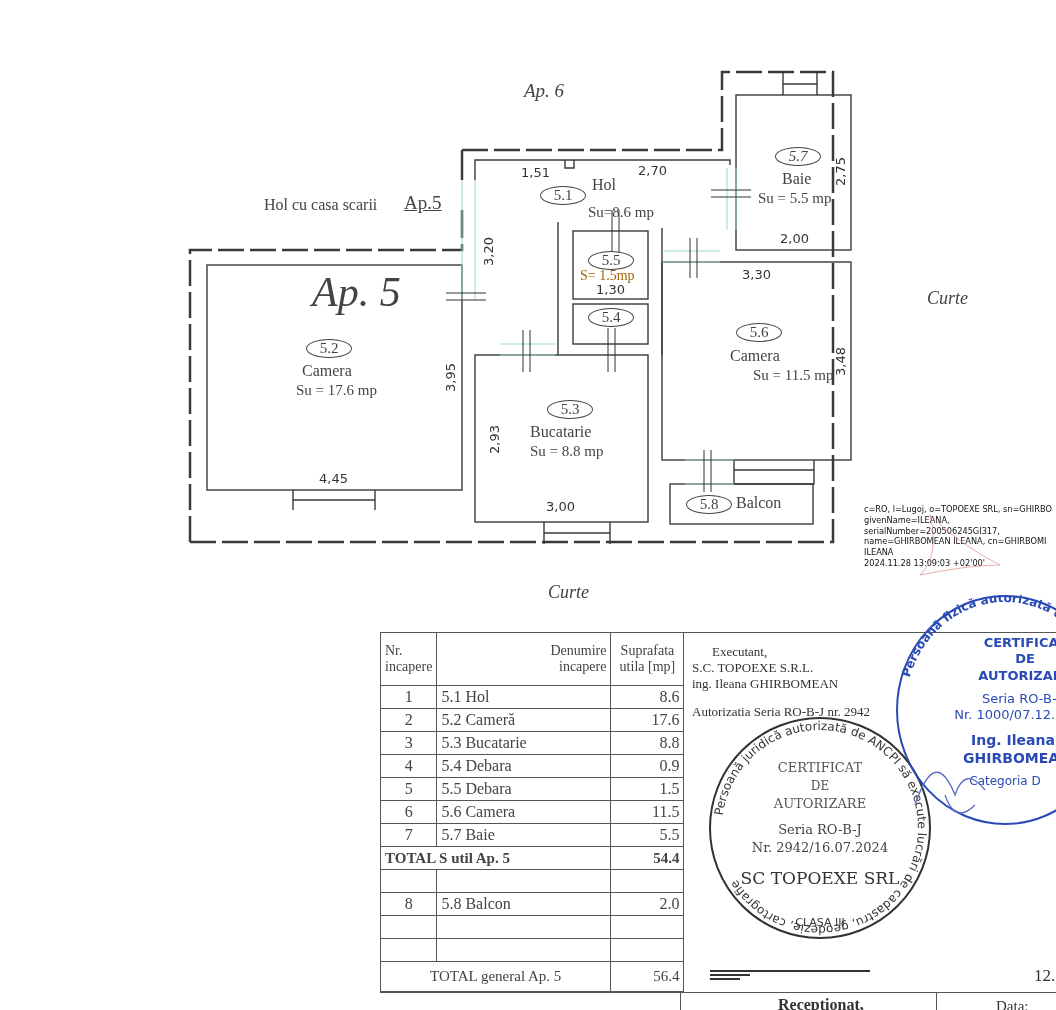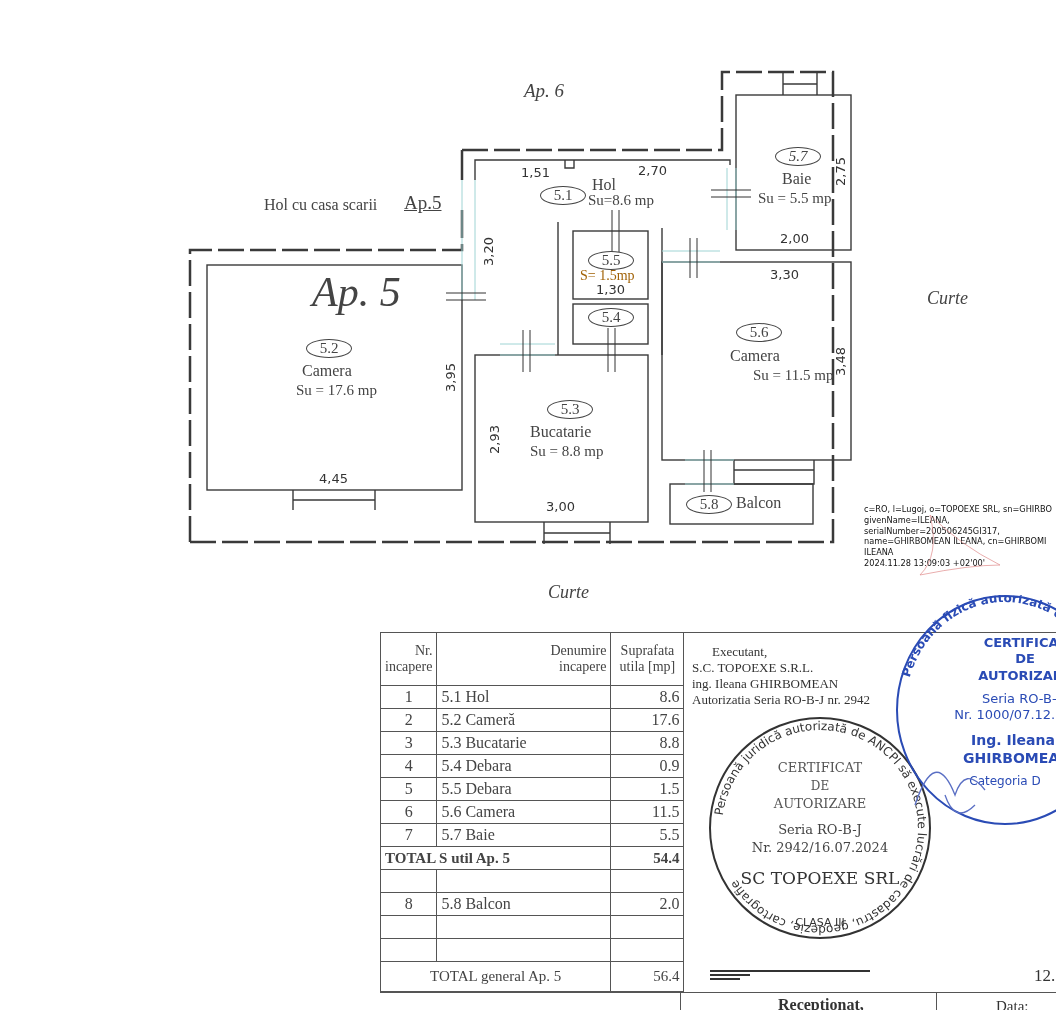--- a/index.html
+++ b/index.html
@@ -12,21 +12,21 @@
   .serif { font-family: "Liberation Serif", serif; }
   .oval { position: absolute; border: 1.3px solid #444; border-radius: 50%;
           text-align: center; font-family: "Liberation Serif", serif; font-size: 15px; color: #444; line-height: 17px; }
   .dim { font-family: "DejaVu Sans", sans-serif; font-size: 13px; color: #333; position: absolute; white-space: nowrap; }
   .vert { transform: rotate(-90deg); transform-origin: center center; }
   .sig { position: absolute; left: 864px; top: 504px; font-family: "DejaVu Sans", sans-serif;
          font-size: 8.2px; line-height: 10.8px; color: #111; white-space: pre; }
   table.rooms { position: absolute; left: 380px; top: 632px; border-collapse: collapse;
                 font-family: "Liberation Serif", serif; color: #444; }
   table.rooms td { border: 1px solid #555; padding: 0 4px; height: 22px; font-size: 16px; }
-  table.rooms .hdr td { height: 52px; text-align: right; font-size: 14px; line-height: 16px; }
+  table.rooms .hdr td { height: 52px; text-align: left; font-size: 14px; line-height: 16px; }
   .c1 { width: 46px; text-align: center; }
   .c2 { width: 165px; }
   .c3 { width: 64px; text-align: right; }
   .right-panel { position: absolute; left: 680px; top: 632px; width: 376px; height: 360px;
                  border-top: 1px solid #555; }
   .exec { position: absolute; left: 692px; top: 644px; font-size: 13px; line-height: 16px; color: #333; }
   .stamp-black { position: absolute; left: 706px; top: 714px; width: 228px; height: 228px; }
   .stamp-blue { position: absolute; left: 895px; top: 595px; width: 210px; height: 230px; }
   .bottom-row { position: absolute; left: 380px; top: 992px; width: 676px; height: 18px; border-top: 1px solid #555; }
 </style>
@@ -98,21 +98,21 @@
 
 <div class="lbl it serif" style="left:524px;top:80px;font-size:19px;color:#444;">Ap. 6</div>
 <div class="lbl it serif" style="left:312px;top:268px;font-size:42px;color:#444;">Ap. 5</div>
 <div class="lbl serif" style="left:264px;top:196px;font-size:16px;color:#444;">Hol cu casa scarii</div>
 <div class="lbl serif" style="left:404px;top:192px;font-size:19px;color:#444;text-decoration:underline;">Ap.5</div>
 <div class="lbl it serif" style="left:927px;top:288px;font-size:18px;color:#444;">Curte</div>
 <div class="lbl it serif" style="left:548px;top:582px;font-size:18px;color:#444;">Curte</div>
 
 <div class="oval" style="left:540px;top:186px;width:44px;height:17px;">5.1</div>
 <div class="lbl serif" style="left:592px;top:176px;font-size:16px;color:#444;">Hol</div>
-<div class="lbl serif" style="left:588px;top:192px;font-size:15px;color:#444;">Su=8.6 mp</div>
+<div class="lbl serif" style="left:588px;top:204px;font-size:15px;color:#444;">Su=8.6 mp</div>
 
 <div class="oval" style="left:306px;top:339px;width:44px;height:17px;">5.2</div>
 <div class="lbl serif" style="left:302px;top:362px;font-size:16px;color:#444;">Camera</div>
 <div class="lbl serif" style="left:296px;top:382px;font-size:15px;color:#444;">Su = 17.6 mp</div>
 
 <div class="oval" style="left:547px;top:400px;width:44px;height:17px;">5.3</div>
 <div class="lbl serif" style="left:530px;top:423px;font-size:16px;color:#444;">Bucatarie</div>
 <div class="lbl serif" style="left:530px;top:443px;font-size:15px;color:#444;">Su = 8.8 mp</div>
 
 <div class="oval" style="left:588px;top:308px;width:44px;height:17px;">5.4</div>
@@ -132,21 +132,21 @@
 <div class="lbl serif" style="left:736px;top:494px;font-size:16px;color:#444;">Balcon</div>
 
 <div class="dim" style="left:506px;top:165px;margin-left:15px;">1,51</div>
 <div class="dim" style="left:638px;top:163px;">2,70</div>
 <div class="dim vert" style="left:474px;top:244px;">3,20</div>
 <div class="dim" style="left:596px;top:282px;">1,30</div>
 <div class="dim vert" style="left:436px;top:370px;">3,95</div>
 <div class="dim" style="left:319px;top:471px;">4,45</div>
 <div class="dim vert" style="left:480px;top:432px;">2,93</div>
 <div class="dim" style="left:546px;top:499px;">3,00</div>
-<div class="dim" style="left:742px;top:267px;margin-left:28px;">3,30</div>
+<div class="dim" style="left:742px;top:267px;">3,30</div>
 <div class="dim vert" style="left:826px;top:354px;">3,48</div>
 <div class="dim vert" style="left:826px;top:164px;">2,75</div>
 <div class="dim" style="left:780px;top:231px;">2,00</div>
 
 <div class="sig"><span>c=RO, l=Lugoj, o=TOPOEXE SRL, sn=GHIRBO</span>
 <span>givenName=ILEANA,</span>
 <span>serialNumber=200506245GI317,</span>
 <span>name=GHIRBOMEAN ILEANA, cn=GHIRBOMI</span>
 <span>ILEANA</span>
 <span>2024.11.28 13:09:03 +02'00'</span></div>
@@ -225,21 +225,21 @@
     <td class="c3" style="font-size:15px;">56.4</td>
   </tr>
 </tbody>
   </table>
 
 <div class="right-panel"></div>
 <div class="exec">
   <div style="padding-left:20px;">Executant,</div>
   <div>S.C. TOPOEXE  S.R.L.</div>
   <div>ing. Ileana GHIRBOMEAN</div>
-  <div style="margin-top:0;">Autorizatia Seria RO-B-J nr. 2942</div>
+  <div style="margin-top:12px;">Autorizatia Seria RO-B-J nr. 2942</div>
 </div>
 
 <svg class="stamp-black" viewBox="0 0 228 228">
   <defs>
     <path id="ringA" d="M114 114 m-98 0 a98 98 0 1 1 196 0 a98 98 0 1 1 -196 0"></path>
   </defs>
   <circle cx="114" cy="114" r="110" fill="none" stroke="#333" stroke-width="2"></circle>
   <text font-family="DejaVu Sans, sans-serif" font-size="12" fill="#333">
     <textPath href="#ringA" startOffset="2%">Persoană juridică autorizată de ANCPI să execute lucrări de cadastru, geodezie, cartografie</textPath>
   </text>

